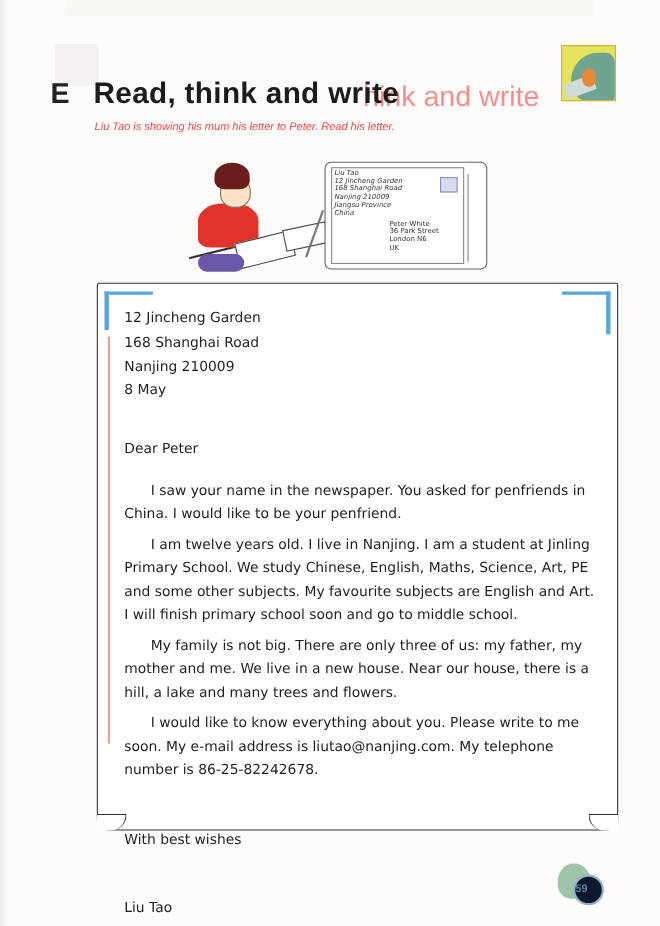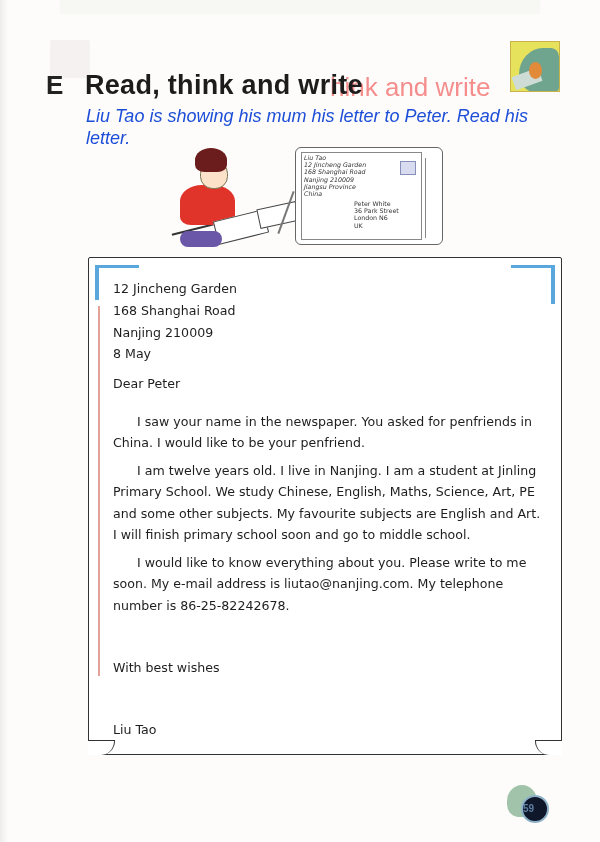--- a/index.html
+++ b/index.html
@@ -14,21 +14,21 @@
 
     .corner-deco { position:absolute; left:50px; top:40px; width:40px; height:38px; background:#f3eeee; opacity:.8; border-radius:2px; }
     .section-letter { position:absolute; left:46px; top:70px; font-size:26px; font-weight:bold; color:#222; }
     .section-title { position:absolute; left:85px; top:70px; font-size:27px; font-weight:bold; letter-spacing:0.3px; color:#1c1c1c;text-align:center; }
     .ghost-title { position:absolute; left:330px; top:72px; font-size:26px; color:#ef4444; opacity:.6; }
     .badge { position:absolute; left:510px; top:41px; width:50px; height:51px; background:#e7e25c; border:1px solid #c9b24a; box-sizing:border-box; overflow:hidden; }
     .badge .b1 { position:absolute; left:8px; top:6px; width:40px; height:44px; background:#6fa58e; border-radius:60% 20% 10% 40%; }
     .badge .b2 { position:absolute; left:18px; top:20px; width:13px; height:17px; background:#e08a3a; border-radius:50%; }
     .badge .b3 { position:absolute; left:2px; top:30px; width:28px; height:14px; background:#cfdcd5; transform:rotate(-20deg); }
 
-    .intro { position:absolute; left:86px; top:105px; width:450px; font-size:18px; font-style:italic; line-height:22px; color:#1d4ed8; }
+    .intro { position:absolute; left:86px; top:105px; width:450px; font-size:10px; font-style:italic; line-height:22px; color:#ef4444; }
 
     
     .illus { position:absolute; left:160px; top:143px; width:150px; height:105px; }
     .desk-line { position:absolute; left:10px; top:75px; width:130px; height:2px; background:#333; transform:rotate(-14deg); }
     .boy-hair { position:absolute; left:35px; top:5px; width:32px; height:24px; background:#6b1d1d; border-radius:50% 50% 30% 30%; }
     .boy-face { position:absolute; left:40px; top:18px; width:26px; height:26px; background:#fbe2c8; border-radius:45%; border:1px solid #775; }
     .boy-body { position:absolute; left:20px; top:42px; width:55px; height:40px; background:#e0332a; border-radius:40% 40% 10% 20%; }
     .paper { position:absolute; left:55px; top:72px; width:50px; height:22px; background:#fff; border:1px solid #444; transform:rotate(-14deg); }
     .pencil-case { position:absolute; left:20px; top:88px; width:42px; height:16px; background:#6b57a8; border-radius:8px; }
     .env-small { position:absolute; left:98px; top:62px; width:38px; height:18px; background:#fff; border:1px solid #444; transform:rotate(-12deg); }
@@ -45,21 +45,21 @@
     
     .letter { position:absolute; left:88px; top:257px; width:474px; height:498px; border:1.5px solid #333; border-radius:2px 2px 10px 10px; box-sizing:border-box; background:#fff; }
     .bracket-tl { position:absolute; left:6px; top:7px; width:40px; height:32px; border-left:4px solid #5aa7dd; border-top:3px solid #5aa7dd; }
     .bracket-tr { position:absolute; right:6px; top:7px; width:40px; height:36px; border-right:4px solid #5aa7dd; border-top:3px solid #5aa7dd; }
     .margin-line { position:absolute; left:9px; top:48px; width:2px; height:370px; background:#e2a297; }
     .curl-l { position:absolute; left:-1px; bottom:-1px; width:26px; height:14px; border-top:1.5px solid #333; border-right:1.5px solid #333; border-radius:0 0 14px 0; background:#fff; }
     .curl-r { position:absolute; right:-1px; bottom:-1px; width:26px; height:14px; border-top:1.5px solid #333; border-left:1.5px solid #333; border-radius:0 0 0 14px; background:#fff; }
 
     .letter-text { position:absolute; left:24px; top:20px; width:430px; font-family:"DejaVu Sans", sans-serif; font-size:12.6px; color:#1e1e1e; }
     .addr div { line-height:21.8px; }
-    .date { margin-bottom:8px; }
+    .date { margin-bottom:32px; }
     .greeting { line-height:21.5px; margin-bottom:16px; }
     .para { line-height:21.5px; text-indent:24px; margin:0 0 6px 0; }
     .closing, .sign { line-height:21px;margin-top:41px; }
 
     .mascot { position:absolute; left:503px; top:783px; width:50px; height:40px; }
     .mascot .bird { position:absolute; left:4px; top:2px; width:30px; height:32px; background:#8fb89a; border-radius:50% 50% 40% 40%; opacity:.85; }
     .mascot .coin { position:absolute; left:18px; top:12px; width:28px; height:28px; border-radius:50%; background:#0f172a; border:2px solid #8fb1c8; box-sizing:border-box; text-align:left; font-size:10px; line-height:24px; color:#5f7fa0; font-weight:bold; }
   </style>
 </head>
 <body>
@@ -117,20 +117,21 @@
   <div class="letter-text">
     <div class="addr">
       <div>12 Jincheng Garden</div>
       <div>168 Shanghai Road</div>
       <div>Nanjing 210009</div>
       <div class="date">8 May</div>
     </div>
     <div class="greeting">Dear Peter</div>
     <p class="para">I saw your name in the newspaper. You asked for penfriends in China. I would like to be your penfriend.</p>
     <p class="para">I am twelve years old. I live in Nanjing. I am a student at Jinling Primary School. We study Chinese, English, Maths, Science, Art, PE and some other subjects. My favourite subjects are English and Art. I will finish primary school soon and go to middle school.</p>
+    <p class="para">My family is not big. There are only three of us: my father, my mother and me. We live in a new house. Near our house, there is a hill,  a lake and many trees and flowers.</p>
     <p class="para" style="margin-bottom:0">I would like to know everything about you. Please write to me soon. My e-mail address is liutao@nanjing.com. My telephone number is 86-25-82242678.</p>
     <div class="closing">With best wishes</div>
     <div class="sign">Liu Tao</div>
   </div>
 </div>
 
 <div class="mascot">
   <div class="bird"></div>
   <div class="coin">59</div>
 </div>

